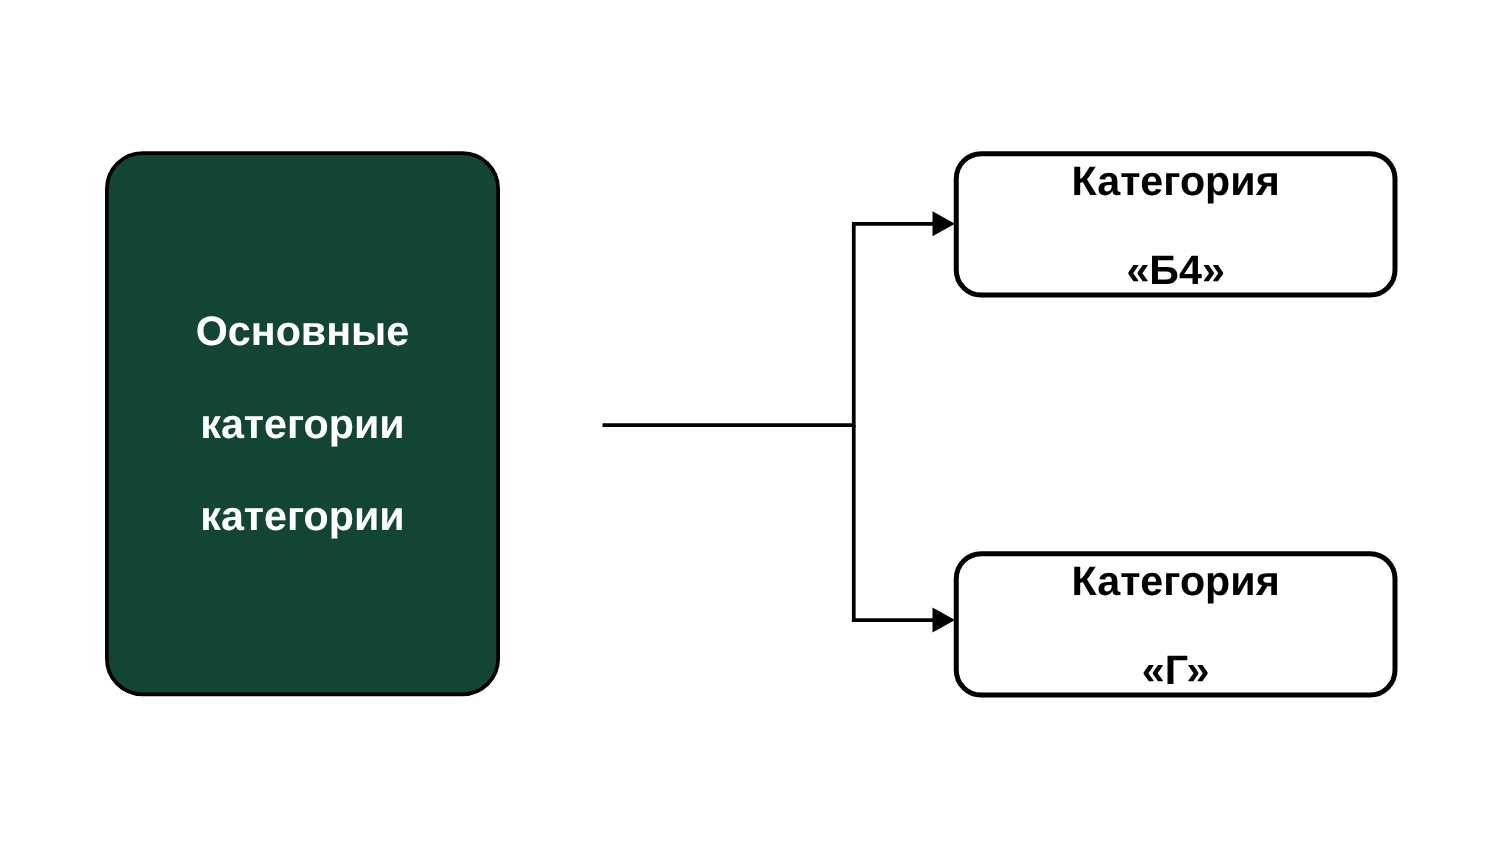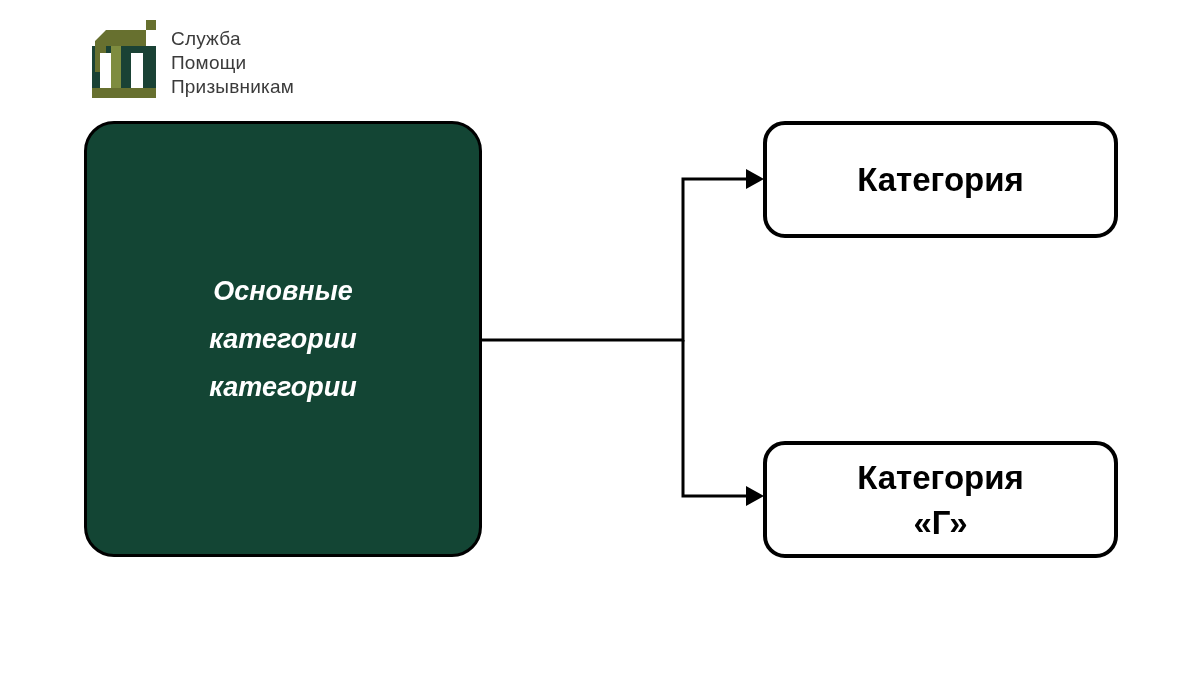--- a/index.html
+++ b/index.html
@@ -32,32 +32,32 @@
 
   
   .node {
     position: absolute;
     box-sizing: border-box;
     display: flex;
     flex-direction: column;
     justify-content: center;
     align-items: center;
     text-align: center;
+    gap: 26px;
   }
   .root-node {
     left: 84px;
     top: 121px;
-    width: 398px;
+    width: 316px;
     height: 436px;
     border: 3px solid #000;
     border-radius: 30px;
-    font-size: 27px;
+    font-size: 33px;
     font-weight: 700;
     line-height: 48px;
-    font-style: italic;
   }
   .child-node {
     width: 355px;
     height: 117px;
     left: 763px;
     border: 4px solid #000;
     border-radius: 22px;
     font-size: 33px;
     font-weight: 700;
     line-height: 45px;
@@ -72,62 +72,41 @@
     width: 1200px;
     height: 675px;
     pointer-events: none;
   }
 </style>
 </head>
 <body>
 
 <div class="canvas">
 
-  <div class="logo">
-    <svg class="logo-icon" viewBox="0 0 66 78" aria-hidden="true">
-
-      <rect x="0" y="26" width="64" height="42" style="fill: rgb(26, 66, 53);"></rect>
-
-      <polygon points="3,21 14,10 54,10 54,26 14,26 14,52 3,52" style="fill: rgb(103, 112, 47);"></polygon>
-
-      <rect x="54" y="0" width="10" height="10" style="fill: rgb(103, 112, 47);"></rect>
-
-      <rect x="19" y="26" width="10" height="42" style="fill: rgb(126, 140, 63);"></rect>
-
-      <rect x="8" y="33" width="11" height="35" fill="#ffffff"></rect>
-      <rect x="39" y="33" width="12" height="35" fill="#ffffff"></rect>
-
-      <rect x="0" y="68" width="64" height="10" style="fill: rgb(103, 112, 47);"></rect>
-    </svg>
-    <div class="logo-text" style="color: rgb(59, 59, 59);">
-      <div>Служба</div>
-      <div>Помощи</div>
-      <div>Призывникам</div>
-    </div>
-  </div>
 
   <svg class="connectors" viewBox="0 0 1200 675" aria-hidden="true">
     <g fill="none" stroke-width="3" style="stroke: rgb(0, 0, 0);">
       <path d="M482,340 L683,340 L683,179 L748,179"></path>
       <path d="M683,340 L683,496 L748,496"></path>
     </g>
     <g style="fill: rgb(0, 0, 0);">
       <polygon points="746,169 746,189 764,179"></polygon>
       <polygon points="746,486 746,506 764,496"></polygon>
     </g>
   </svg>
 
   <div class="node root-node" style="background-color: rgb(19, 69, 52); color: rgb(255, 255, 255);">
     <div>Основные</div>
     <div>категории</div>
     <div>категории</div>
   </div>
 
   <div class="node child-node first" style="background-color: rgb(255, 255, 255); color: rgb(0, 0, 0);">
     <div>Категория</div>
+    <div>«Б4»</div>
   </div>
 
   <div class="node child-node second" style="background-color: rgb(255, 255, 255); color: rgb(0, 0, 0);">
     <div>Категория</div>
     <div>«Г»</div>
   </div>
 
 </div>
 
 </body></html>

